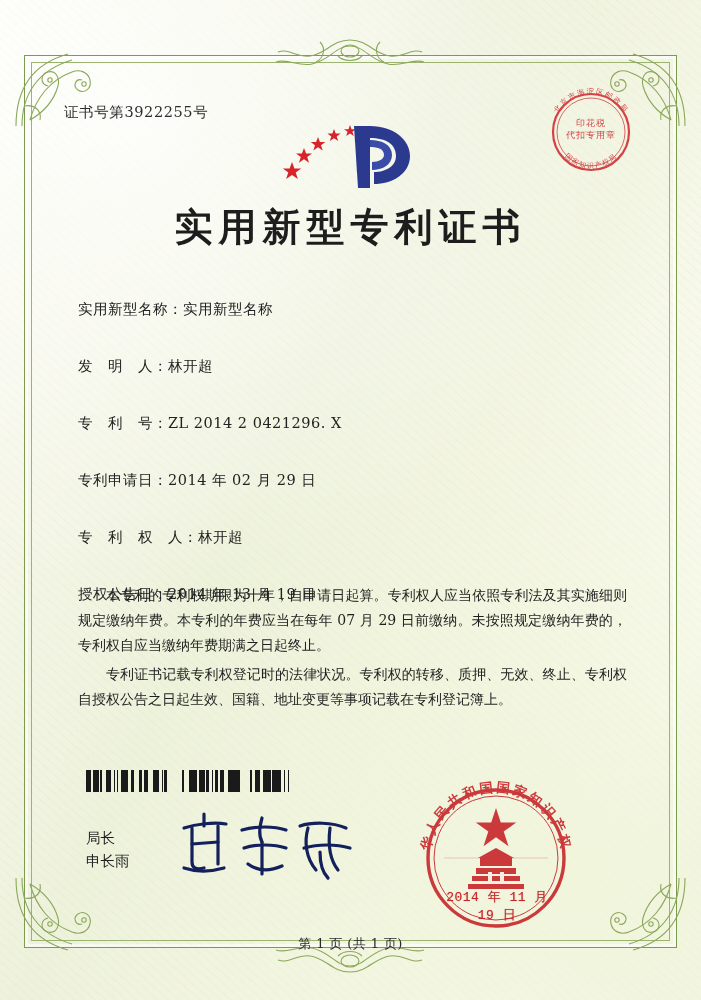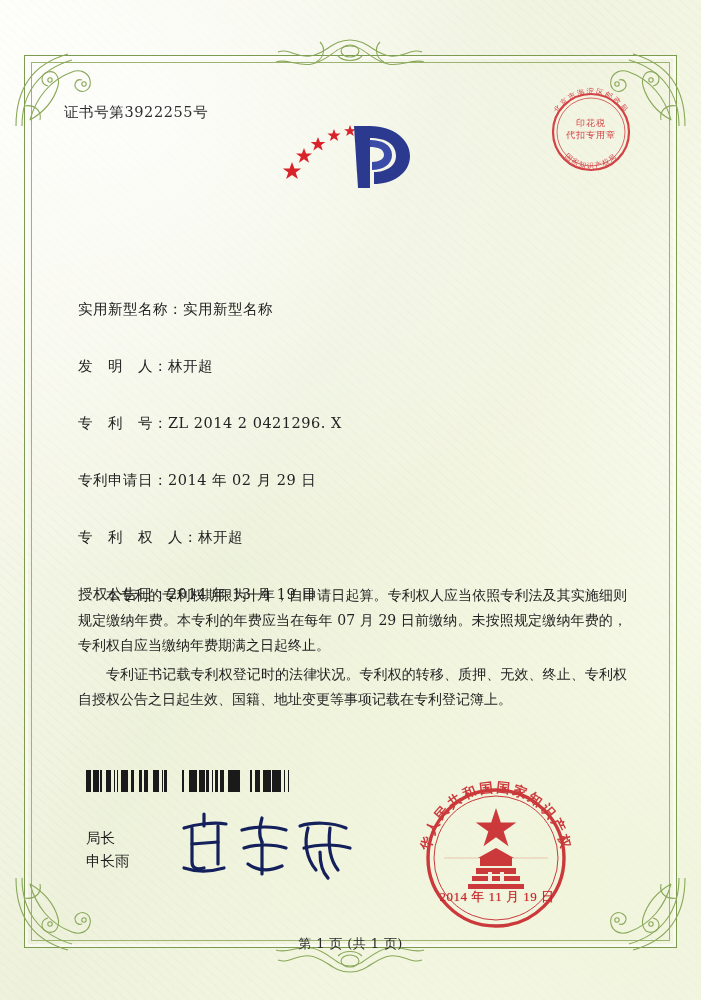--- a/index.html
+++ b/index.html
@@ -176,21 +176,21 @@
     top: 772px;
     width: 172px;
     height: 172px;
   }
   .seal-date {
     position: absolute;
     left: 435px;
     top: 888px;
     width: 124px;
     text-align: center;
-    font-family: Liberation Serif, serif;
+    font-family: Liberation Mono, monospace;
     font-size: 13px;
     color: #c7252a;
     letter-spacing: 0.5px;
     text-shadow: 0 0 1px rgba(199,37,42,0.5);
   }
 
   .page-foot {
     position: absolute;
     left: 0;
     right: 0;
@@ -307,20 +307,21 @@
       </text>
       <text font-size="7.2" fill="#cf2b30" font-family="'DejaVu Serif', serif" letter-spacing="1.2">
         <textPath href="#tsArcBot" startOffset="50%" text-anchor="middle">国家知识产权局</textPath>
       </text>
       <text x="54" y="48" font-size="9" fill="#cf2b30" text-anchor="middle" font-family="'DejaVu Serif', serif" letter-spacing="1">印花税</text>
       <text x="54" y="60" font-size="9" fill="#cf2b30" text-anchor="middle" font-family="'DejaVu Serif', serif" letter-spacing="1">代扣专用章</text>
       <path d="M30 54 L78 54" stroke="#cf2b30" stroke-width="0.6" opacity="0.5"></path>
     </g>
   </svg>
 
+  <div class="title">实用新型专利证书</div>
 
   <div class="fields">
     <div class="field">实用新型名称：实用新型名称</div>
     <div class="field">发　明　人：林开超</div>
     <div class="field">专　利　号：ZL 2014 2 0421296. X</div>
     <div class="field">专利申请日：2014 年 02 月 29 日</div>
     <div class="field">专　利　权　人：林开超</div>
     <div class="field">授权公告日：2014 年 13 月 19 日</div>
   </div>
 

